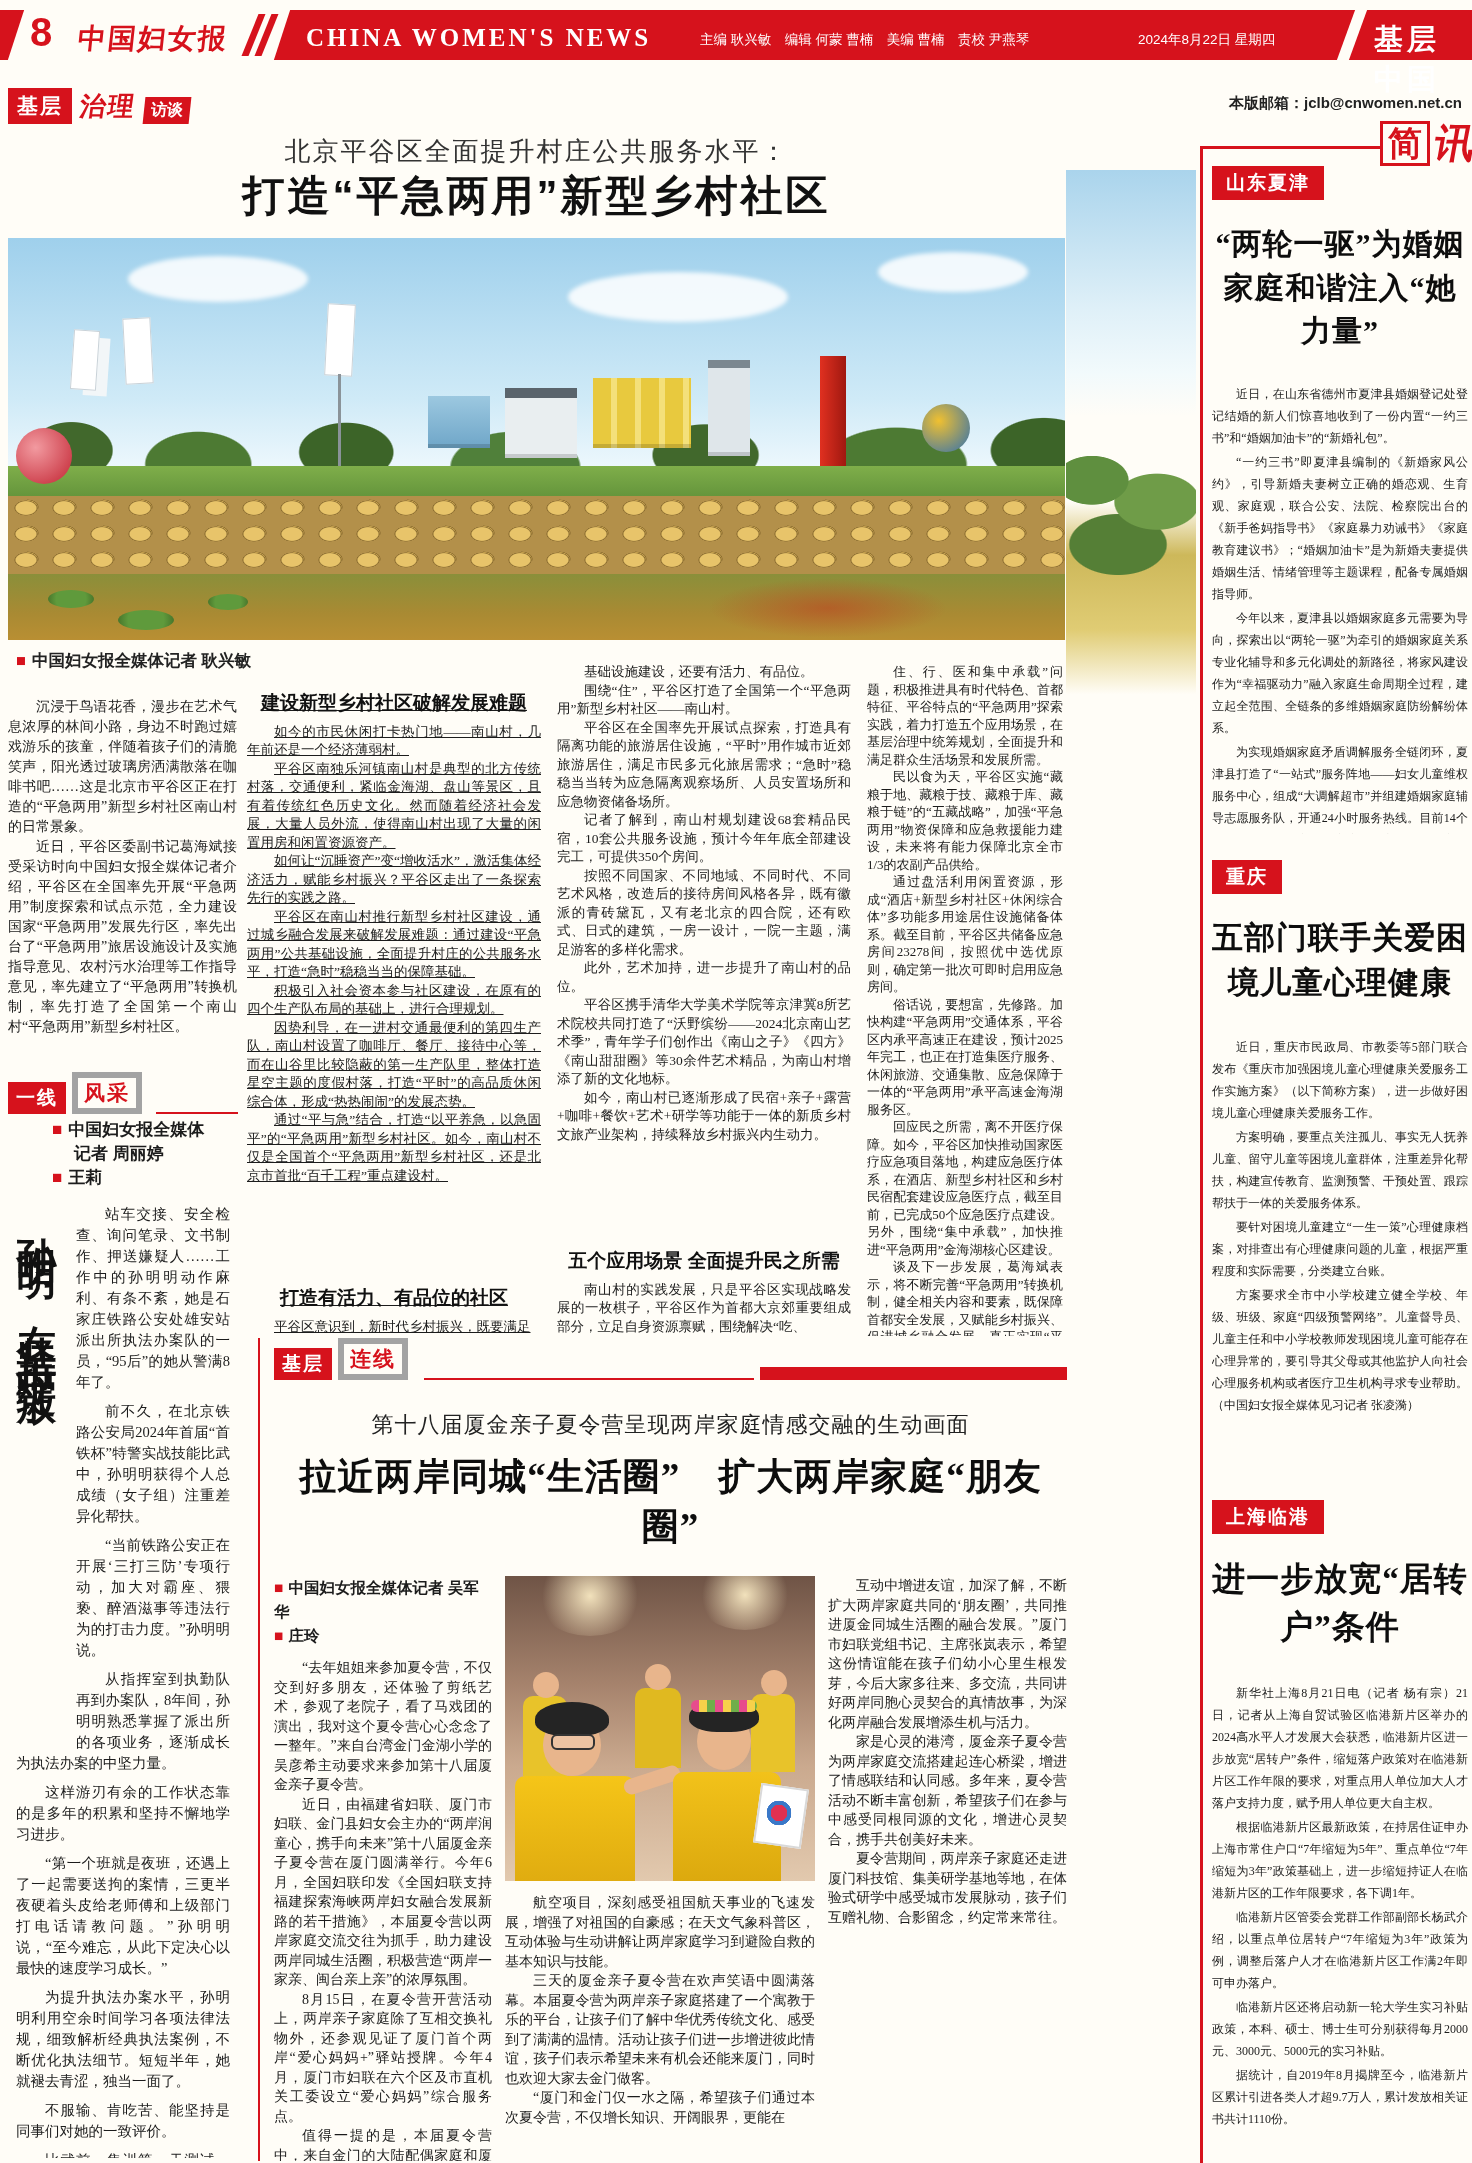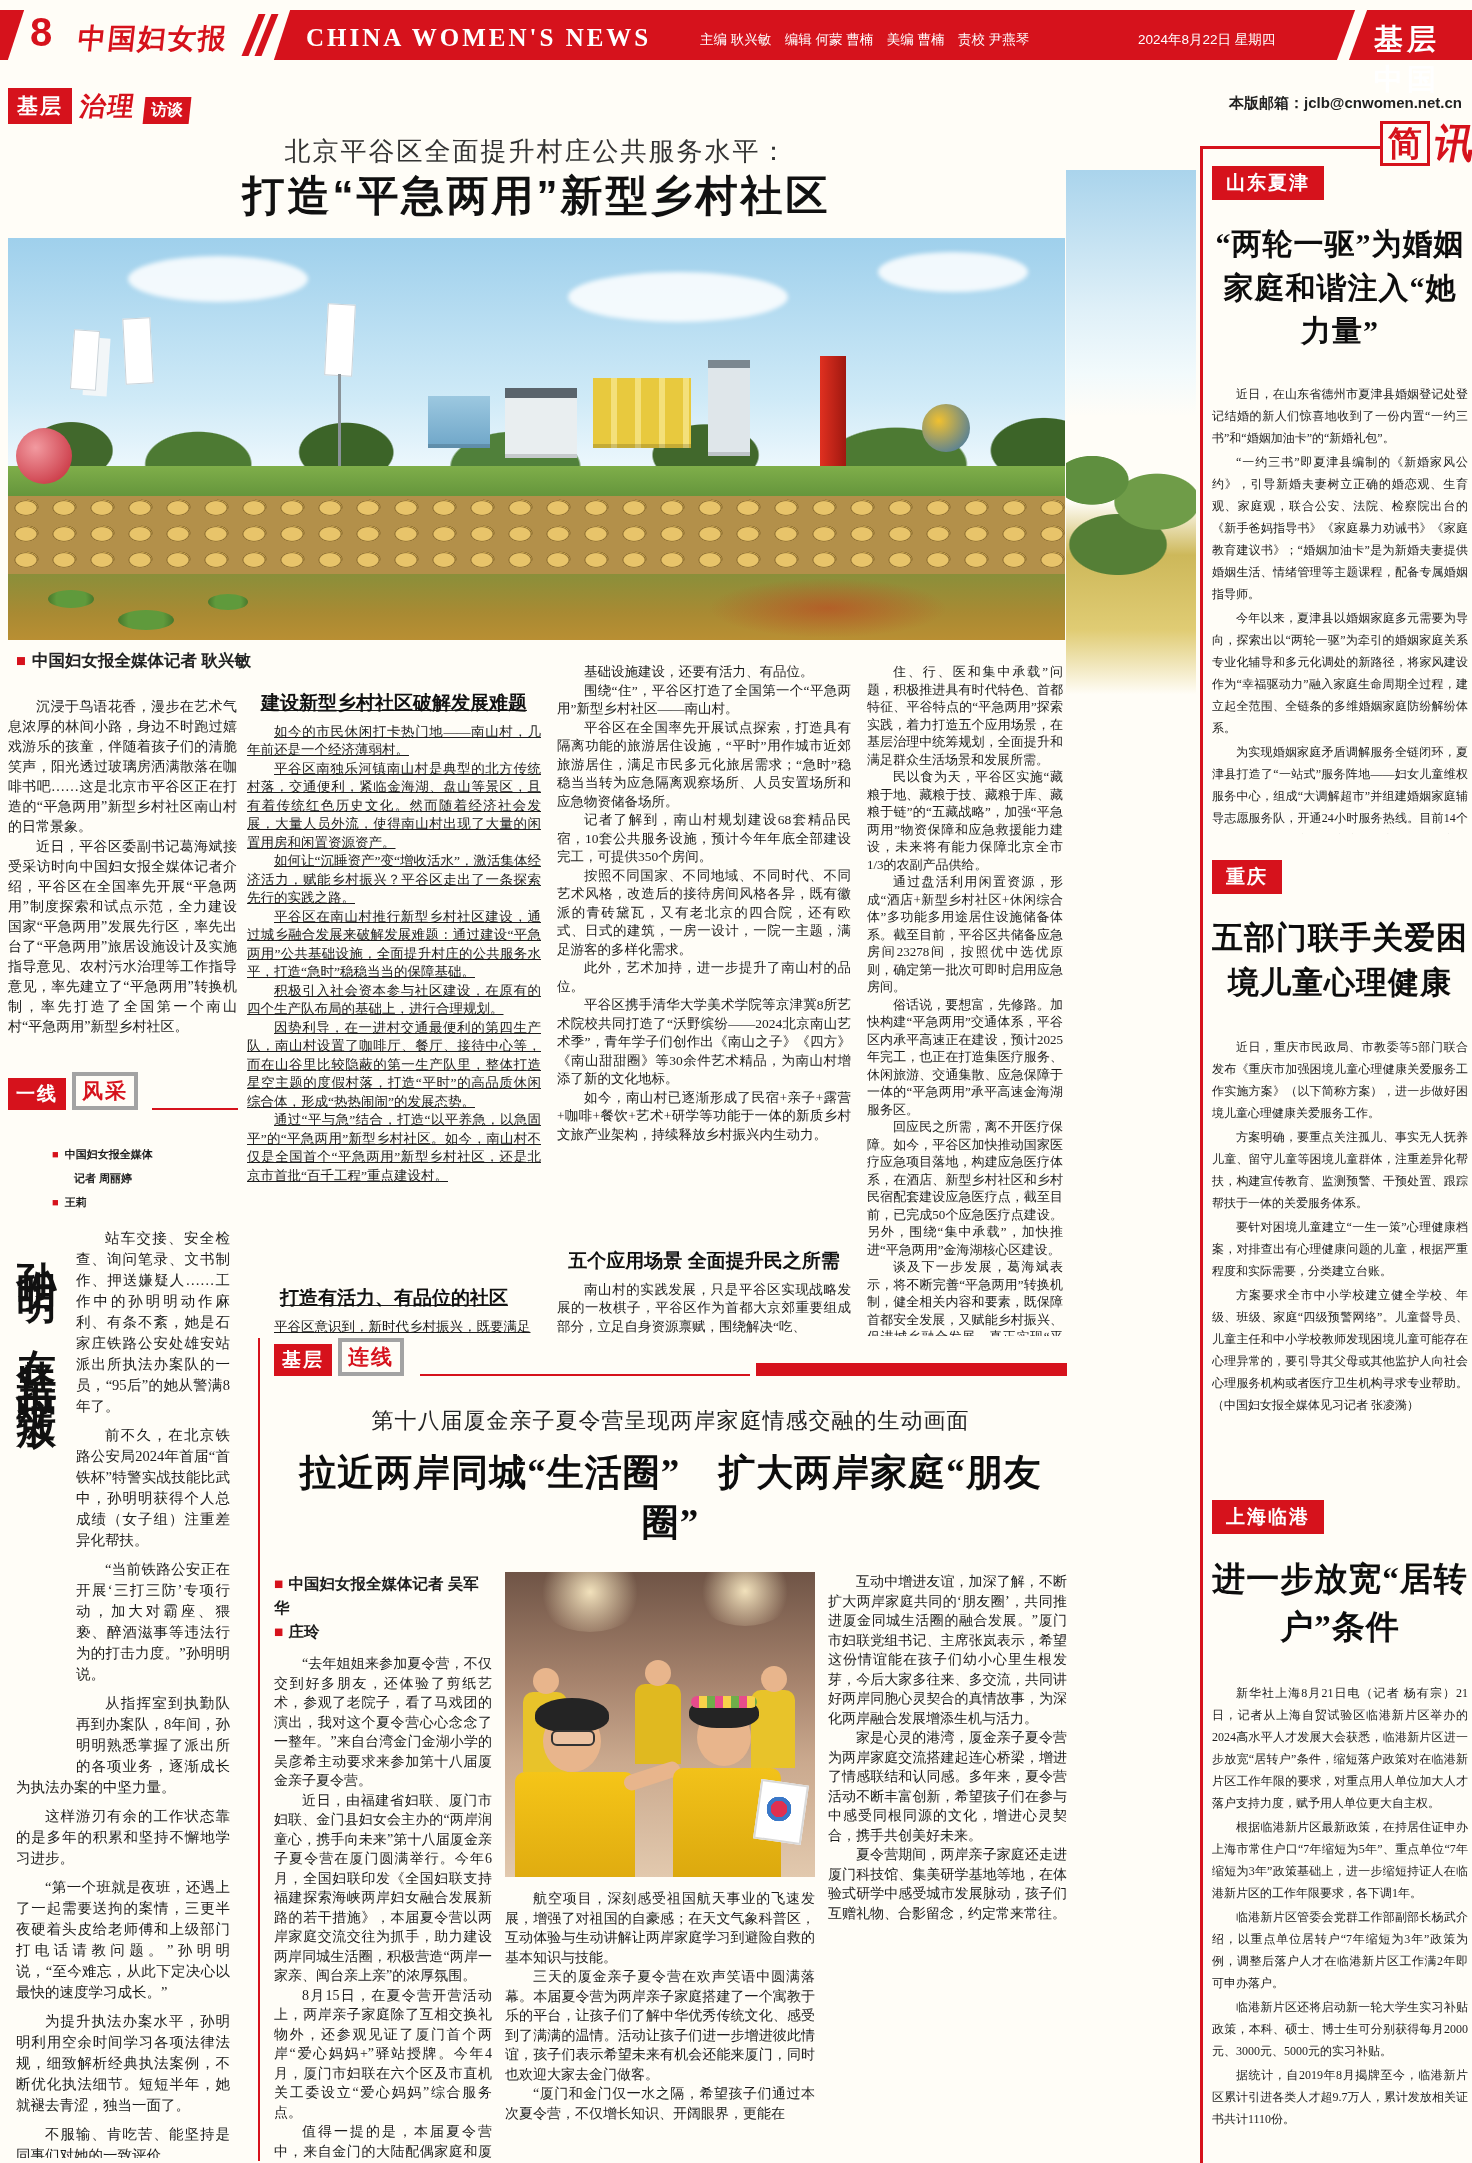--- a/index.html
+++ b/index.html
@@ -15,21 +15,21 @@
   .mast-en{left:306px;top:24px;font-size:25px;font-weight:700;color:#ffffff;letter-spacing:3px;}
   .credits{left:700px;top:31px;font-size:13.5px;color:#ffffff;font-family:"Liberation Sans",sans-serif;}
   .date{left:1138px;top:31px;font-size:13.5px;color:#ffffff;font-family:"Liberation Sans",sans-serif;}
   .band-slash-w{left:1346px;top:10px;width:12px;height:50px;background:#fffdf7;transform:skewX(-20deg);}
   .section-title{left:1374px;top:20px;font-size:29px;font-weight:900;color:#ffffff;letter-spacing:4px;font-family:"Liberation Sans",sans-serif;}
   .email{right:10px;top:66px;font-size:15px;font-weight:700;color:#222;font-family:"Liberation Sans",sans-serif;margin-top:28px;}
   
   .tagrow{display:flex;align-items:flex-end;gap:6px;}
   .tag-solid{background:#d6121c;color:#fff;font-weight:900;font-family:"Liberation Sans",sans-serif;padding:4px 9px;font-size:21px;letter-spacing:2px;}
   .tag-cal{color:#d6121c;font-weight:900;font-size:26px;letter-spacing:2px;transform:skewX(-8deg);padding:0 2px;}
-  .tag-cal.boxed{border:4px solid #a3a3a3;transform:none;padding:1px 6px;font-size:21px;}
+  .tag-cal.boxed{border:6px solid #a3a3a3;transform:none;padding:1px 6px;font-size:21px;}
   .tag-small{background:#d6121c;color:#fff;font-weight:700;padding:3px 7px;font-size:16px;transform:skewX(-6deg);}
   
   .kicker{left:8px;top:134px;width:1057px;text-align:center;font-size:26px;color:#333;letter-spacing:2px;font-family:"Liberation Sans",sans-serif;}
   .headline-main{left:8px;top:168px;width:1057px;text-align:center;font-size:42px;font-weight:900;color:#111;letter-spacing:3px;font-family:"Liberation Sans",sans-serif;}
   .photo-main{left:8px;top:238px;width:1057px;height:402px;overflow:hidden;background:linear-gradient(180deg,#9fd0ec,#cfeaf7 40%,#eef8fd 58%);}
   .ph-cloud{background:rgba(255,255,255,.85);border-radius:50%;filter:blur(2px);}
   .ph-trees{left:0;top:148px;width:1057px;height:92px;background:
     radial-gradient(70px 48px at 6% 70%,#41682c 58%,transparent 60%),
     radial-gradient(90px 55px at 18% 85%,#4d7a33 58%,transparent 60%),
     radial-gradient(80px 50px at 32% 72%,#3c6428 58%,transparent 60%),
@@ -51,21 +51,21 @@
   .col p{margin:0;text-indent:2em;text-align:justify;}
   .c1{left:8px;top:697px;width:229px;height:368px;font-size:14px;line-height:20px;}
   .c2{left:247px;top:688px;width:294px;height:648px;font-size:13.5px;line-height:18.5px;display:flex;flex-direction:column;justify-content:space-between;text-decoration:underline;}
   .c3{left:557px;top:663px;width:294px;height:673px;font-size:13.5px;line-height:18.5px;display:flex;flex-direction:column;justify-content:space-between;}
   .c4{left:867px;top:663px;width:196px;height:673px;font-size:13px;line-height:17.5px;}
   .subhead{font-size:19px;font-weight:900;text-align:center;font-family:"Liberation Sans",sans-serif;color:#111;margin:6px 0 10px;text-indent:0 !important;}
   .colpart{overflow:hidden;}
   
   .feature{left:8px;top:1072px;width:230px;height:1086px;overflow:hidden;}
   .feat-rule{flex:1;height:2px;background:#d6121c;margin-left:8px;}
-  .feat-by{margin-top:32px;padding-left:44px;font-size:11px;font-weight:700;font-family:"Liberation Sans",sans-serif;line-height:24px;}
+  .feat-by{margin-top:4px;padding-left:44px;font-size:17px;font-weight:700;font-family:"Liberation Sans",sans-serif;line-height:24px;}
   .feat-by .sq{color:#d6121c;margin-right:6px;}
   .feat-body{margin-top:14px;font-size:14.5px;line-height:21px;}
   .feat-body p{margin:8px;text-indent:2em;text-align:justify;}
   .vhead{float:left;writing-mode:vertical-rl;width:56px;height:532px;font-size:40px;font-weight:900;color:#111;letter-spacing:12px;margin:2px 12px 4px 0;line-height:56px;}
   
   .bottom{left:258px;top:1338px;width:793px;height:823px;border-left:2px solid #d6121c;padding-left:14px;overflow:hidden;}
   .bot-rule-thin{width:330px;height:2px;background:#d6121c;margin-left:10px;}
   .bot-rule-thick{flex:1;height:13px;background:#d6121c;}
   .bot-kicker{text-align:center;font-size:22px;color:#222;margin-top:30px;letter-spacing:1px;font-family:"Liberation Sans",sans-serif;}
   .bot-headline{text-align:center;font-size:37px;font-weight:900;color:#0d0d0d;margin-top:12px;letter-spacing:1px;}

